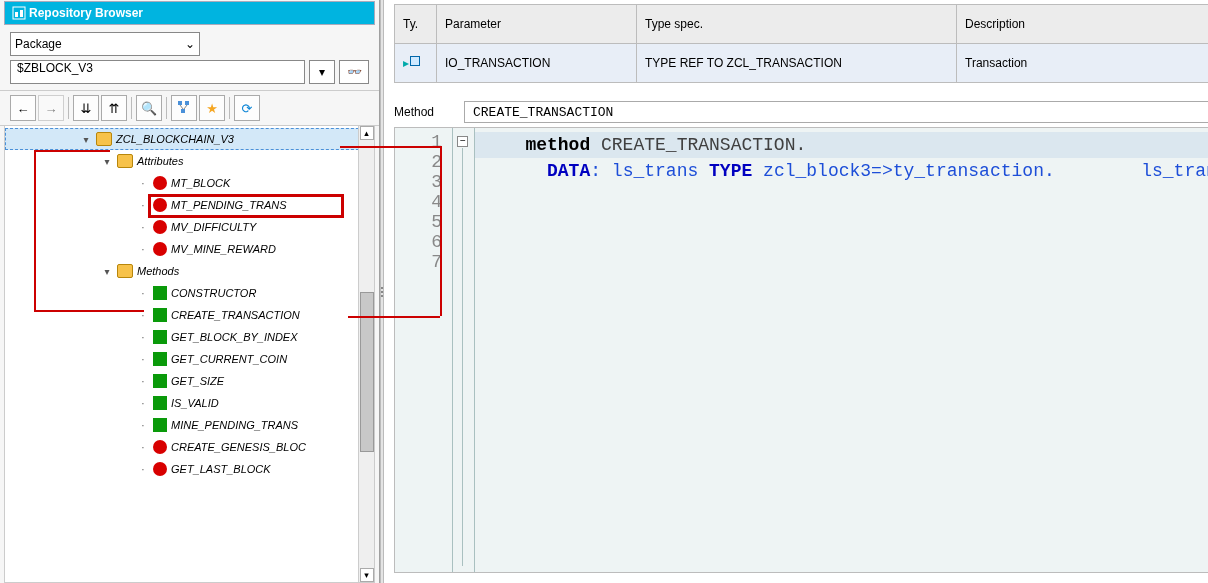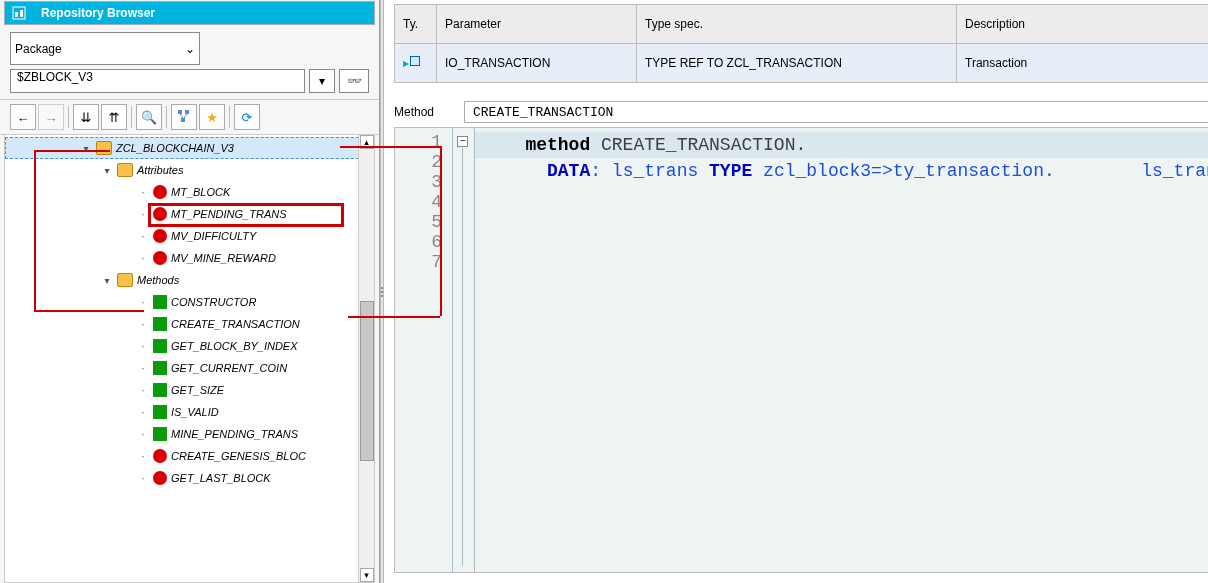--- a/index.html
+++ b/index.html
@@ -20,32 +20,32 @@
     flex-direction: column;
     background: #f6f6f6;
   }
   .tab-row {
     display: flex;
     align-items: center;
     height: 24px;
     border: 1px solid #aab;
     background: #fff;
     padding: 2px 6px;
-    gap: 14px;
+    gap: 2px;
     margin: 1px 4px;
   }
   .tab-row.active {
     background: #00b4e0;
     color: #fff;
     font-weight: bold;
   }
   .tab-icon { width: 16px; height: 16px; display: inline-flex; align-items: center; justify-content: center; }
   .package-row { display: flex; gap: 6px; padding: 6px 10px 2px 10px; }
   .combo {
-    border: 1px solid #888; background: #fff; height: 33px;
+    border: 1px solid #888; background: #fff; height: 24px;
     display: flex; align-items: center; padding: 0 4px; font-size: 12px;
   }
   .combo .chev { margin-left: auto; }
   .pkg-select { width: 190px; }
   .pkg-input-row { display: flex; gap: 4px; padding: 2px 10px 6px 10px; align-items: center; }
   .pkg-input { flex: 1; border: 1px solid #888; background:#fff; height: 24px; padding: 0 6px; display:flex; }
   .dd-btn { width: 26px; height: 24px; border: 1px solid #888; background:#fff; display:flex; align-items:center; justify-content:center; }
   .glasses-btn { width: 30px; height: 24px; border: 1px solid #888; background:#fff; display:flex; align-items:center; justify-content:center; font-style:italic; }
   .toolbar {
     display:flex; gap:2px; padding:4px 10px; align-items:center;

